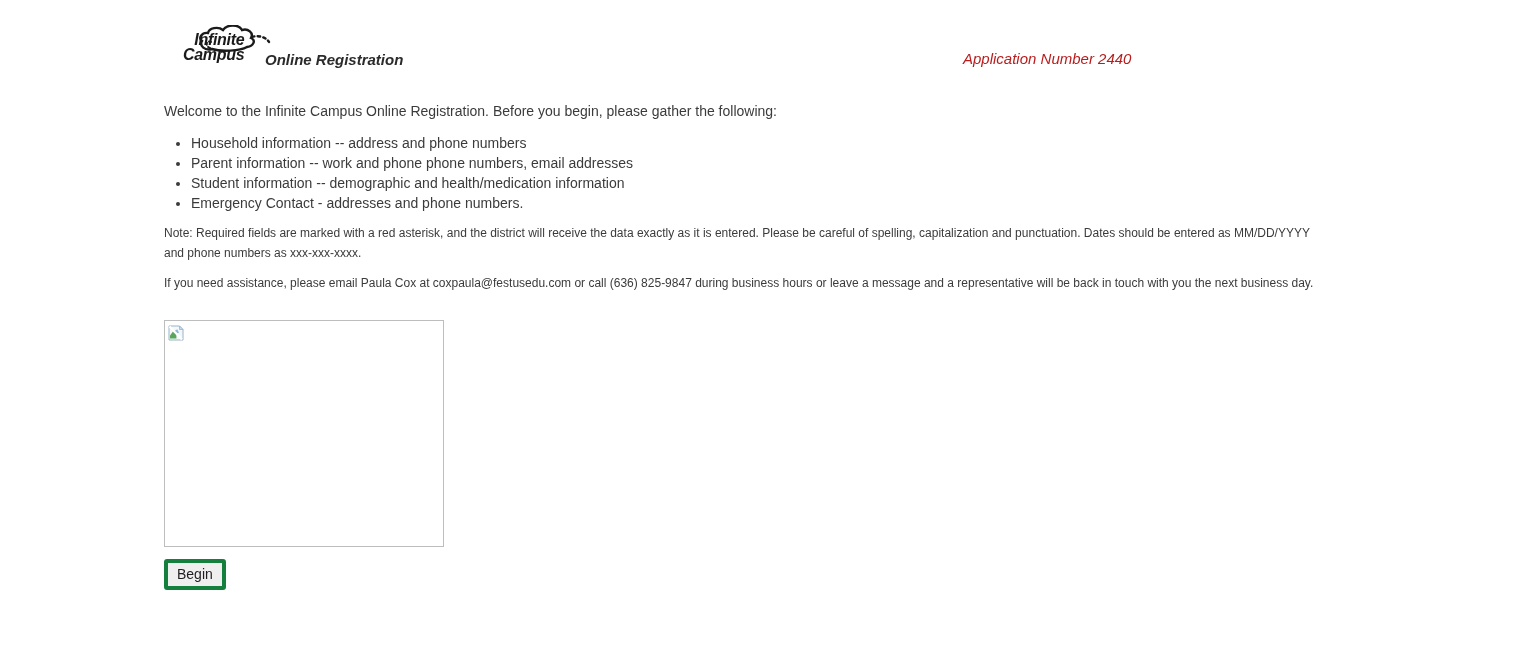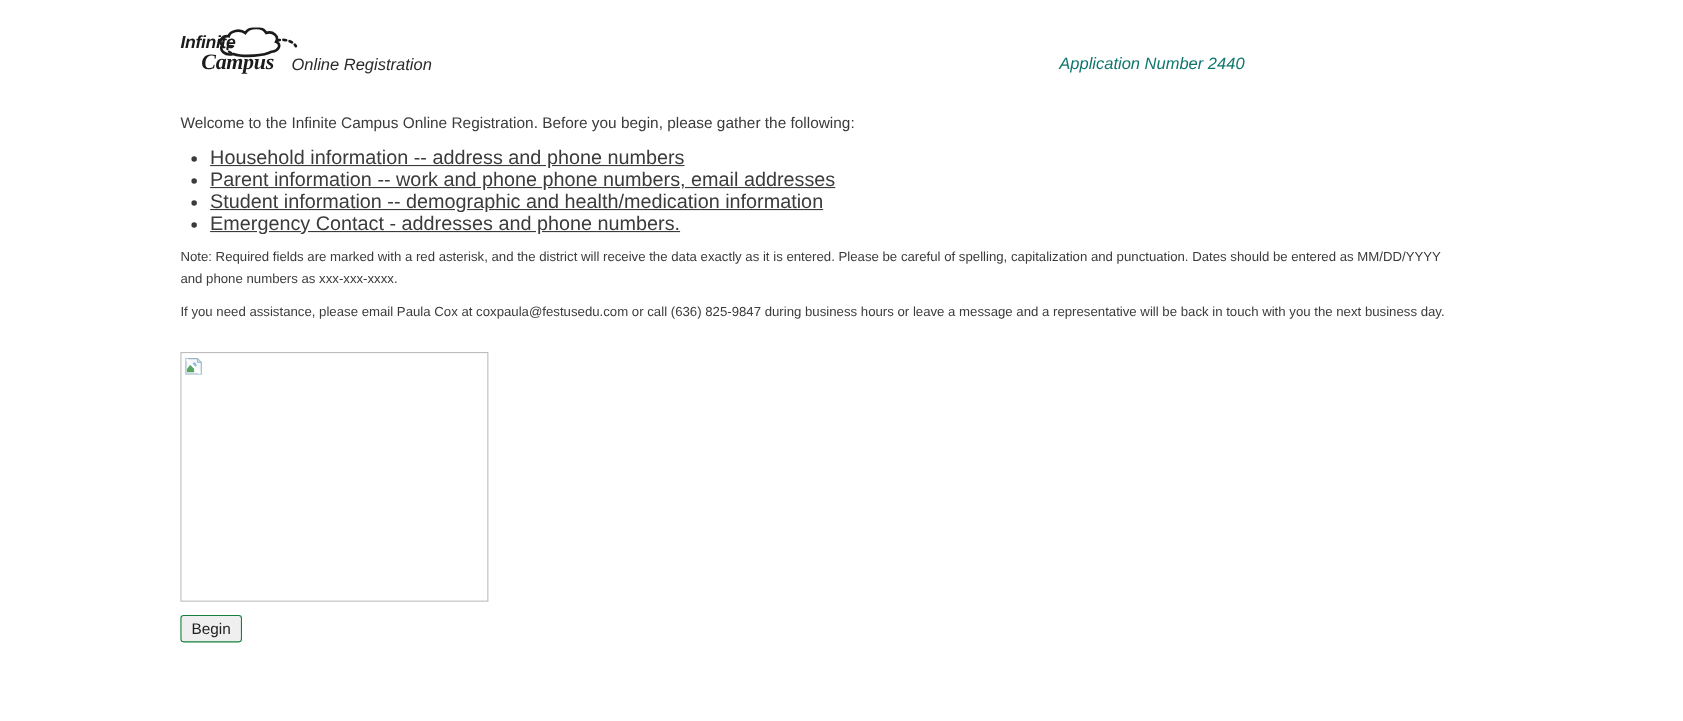--- a/index.html
+++ b/index.html
@@ -20,86 +20,85 @@
     position: relative;
     margin-left: 164px;
     width: 1156px;
     padding-top: 32px;
   }
 
   
   .header {
     position: relative;
     height: 38px;
+    text-align: right;
   }
   .logo {
     position: absolute;
     left: 0;
     top: 0;
     color: #1b1b1b;
   }
   .logo-line1 {
     display: block;
     font-size: 16px;
     font-weight: bold;
     font-style: italic;
     line-height: 1;
     letter-spacing: -0.3px;
   }
   .logo-line2 {
     display: block;
-    font-size: 20px;
+    font-size: 16px;
     font-weight: bold;
     font-style: italic;
     line-height: 1;
     margin-top: -1px;
     margin-left: 19px;
     letter-spacing: -0.3px;
-    font-family: Liberation Serif, serif;
   }
   .cloud-icon {
     position: absolute;
     left: 31px;
     top: -7px;
     pointer-events: none;
   }
   .tagline {
     position: absolute;
     left: 101px;
     top: 19px;
     font-size: 15px;
-    font-weight: normal;
+    font-weight: bold;
     font-style: italic;
     color: #2b2b2b;
     white-space: nowrap;
   }
   .app-number {
     position: absolute;
     left: 799px;
     top: 18px;
     font-size: 15px;
     font-style: italic;
-    color: #0f766e;
+    color: #b91c1c;
     white-space: nowrap;
   }
 
   
   .welcome {
     margin: 31px 0 12px 0;
     font-size: 14px;
     line-height: 20px;
   }
   .checklist {
     margin: 10px 0 0 0;
     padding-left: 27px;
   }
   .checklist li {
-    font-size: 18px;
+    font-size: 14px;
     line-height: 20px;
-    text-decoration: underline;
   }
   .note, .assistance {
     margin: 10px 0 0 0;
     font-size: 12px;
     line-height: 20px;
   }
 
   
   .image-box {
     margin-top: 27px;
@@ -117,21 +116,21 @@
   }
 
   
   .begin-button {
     margin-top: 12px;
     display: inline-block;
     font-family: "Liberation Sans", sans-serif;
     font-size: 14px;
     color: #1f1f1f;
     background: #efefef;
-    border: 1px solid #15803d;
+    border: 4px solid #15803d;
     border-radius: 3px;
     padding: 3px 9px 4px 9px;
     cursor: pointer;
   }
 </style>
 </head>
 <body>
 
 <div class="viewport">
   <div class="page">

